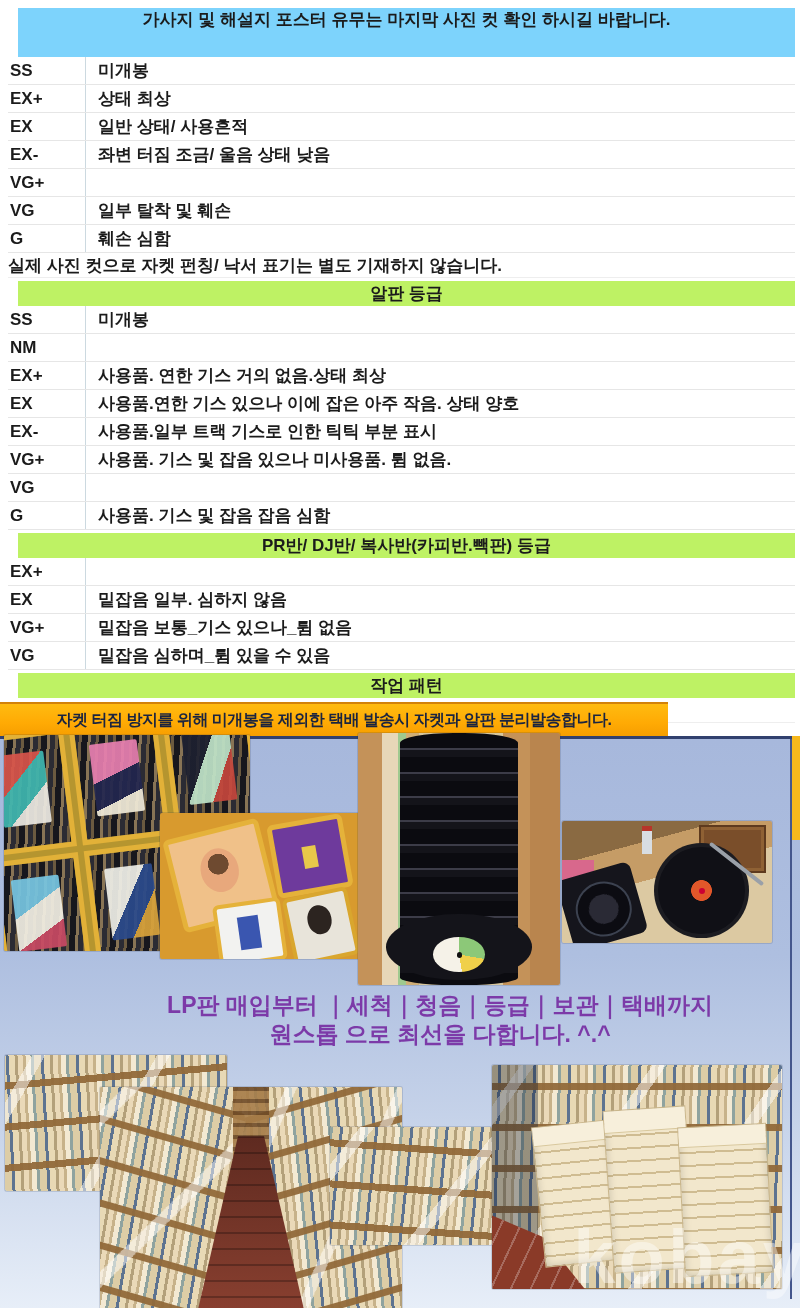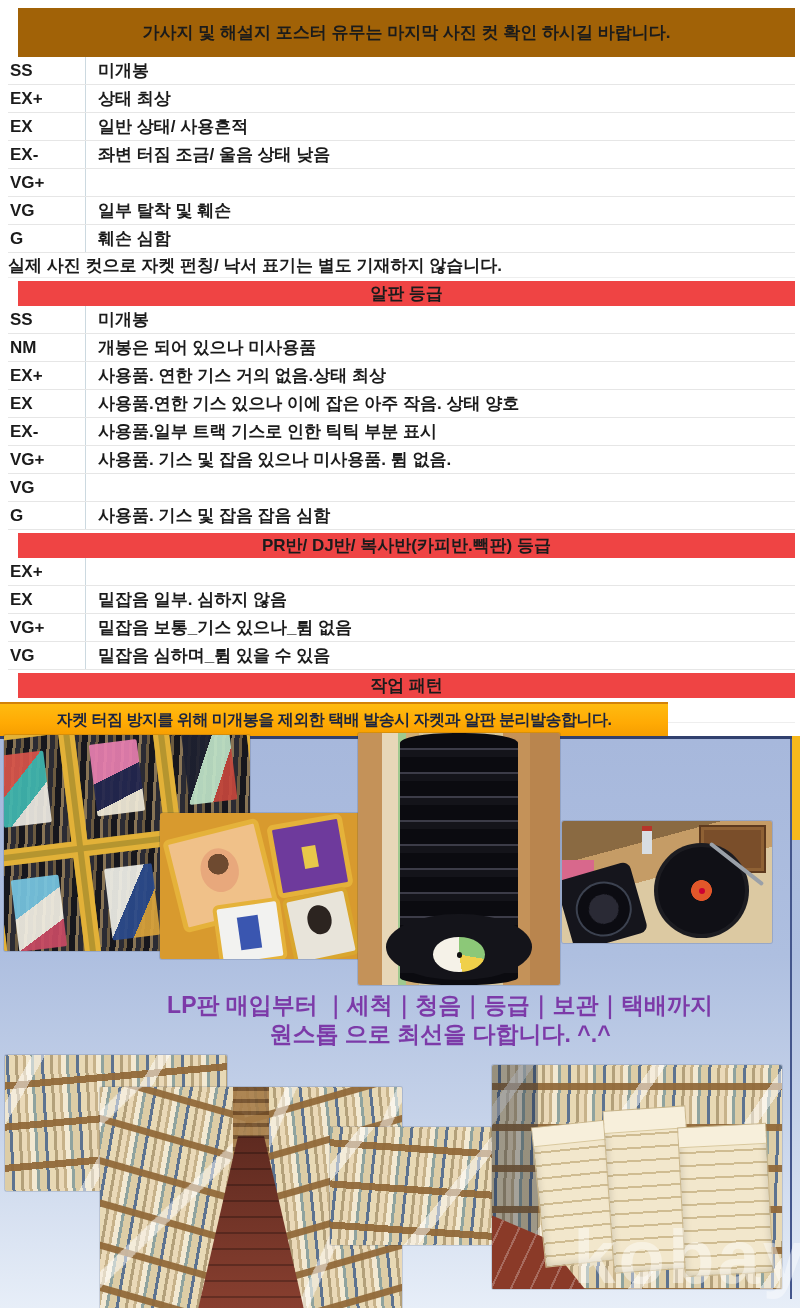--- a/index.html
+++ b/index.html
@@ -1,30 +1,30 @@
 <!DOCTYPE html>
 <html><head>
 <meta charset="utf-8">
 <style>
   html,body{margin:0;padding:0;}
   .page{position:relative;width:800px;height:1308px;background:#ffffff;overflow:hidden;
         font-family:"Liberation Sans",sans-serif;color:#1b1b1b;}
 
   
   .tbl{position:absolute;left:8px;top:8px;width:787px;}
-  .intro{margin-left:10px;background:#a16207;height:49px;display:flex;
-         align-items:center;justify-content:center;font-weight:bold;font-size:17px;line-height:23px;}
+  .intro{margin-left:10px;background:#7dd3fc;height:49px;display:flex;flex-direction:column;
+         align-items:center;justify-content:flex-start;font-weight:bold;font-size:17px;line-height:23px;}
   .grow{display:flex;align-items:center;height:27px;border-bottom:1px solid #e6e6e6;
         font-weight:bold;font-size:17px;}
   .gcode{flex:0 0 78px;height:100%;display:flex;align-items:center;padding-left:2px;
          border-right:1px solid #ccd9e0;box-sizing:border-box;}
   .gdesc{padding-left:12px;white-space:nowrap;}
   .noterow{height:24px;display:flex;align-items:center;font-weight:bold;font-size:17px;
            border-bottom:1px solid #eeeeee;}
-  .sechdr{height:25px;margin-left:10px;margin-top:3px;background:#ef4444;display:flex;
+  .sechdr{height:25px;margin-left:10px;margin-top:3px;background:#bef264;display:flex;
           align-items:center;justify-content:center;font-weight:bold;font-size:17px;}
 
   
   .banner{position:absolute;left:0;top:702px;width:668px;height:34px;
           background:linear-gradient(180deg,#ffbb10 0%,#ffaa04 60%,#f69e00 100%);
           border-top:2px solid #d2820a;box-sizing:border-box;
           display:flex;align-items:center;justify-content:center;
           font-weight:bold;font-size:16px;color:#1a2440;letter-spacing:-0.5px;}
 
   
@@ -161,21 +161,20 @@
       </div>
     <div class="noterow">실제 사진 컷으로 자켓 펀칭/ 낙서 표기는 별도 기재하지 않습니다.</div>
 
     <div class="sechdr">알판 등급</div>
     <div class="grow">
         <span class="gcode">SS</span>
         <span class="gdesc">미개봉</span>
       </div>
     <div class="grow">
         <span class="gcode">NM</span>
-        <span class="gdesc">개봉은 되어 있으나 미사용품</span>
       </div>
     <div class="grow">
         <span class="gcode">EX+</span>
         <span class="gdesc">사용품. 연한 기스 거의 없음.상태 최상</span>
       </div>
     <div class="grow">
         <span class="gcode">EX</span>
         <span class="gdesc">사용품.연한 기스 있으나 이에 잡은 아주 작음. 상태 양호</span>
       </div>
     <div class="grow">

